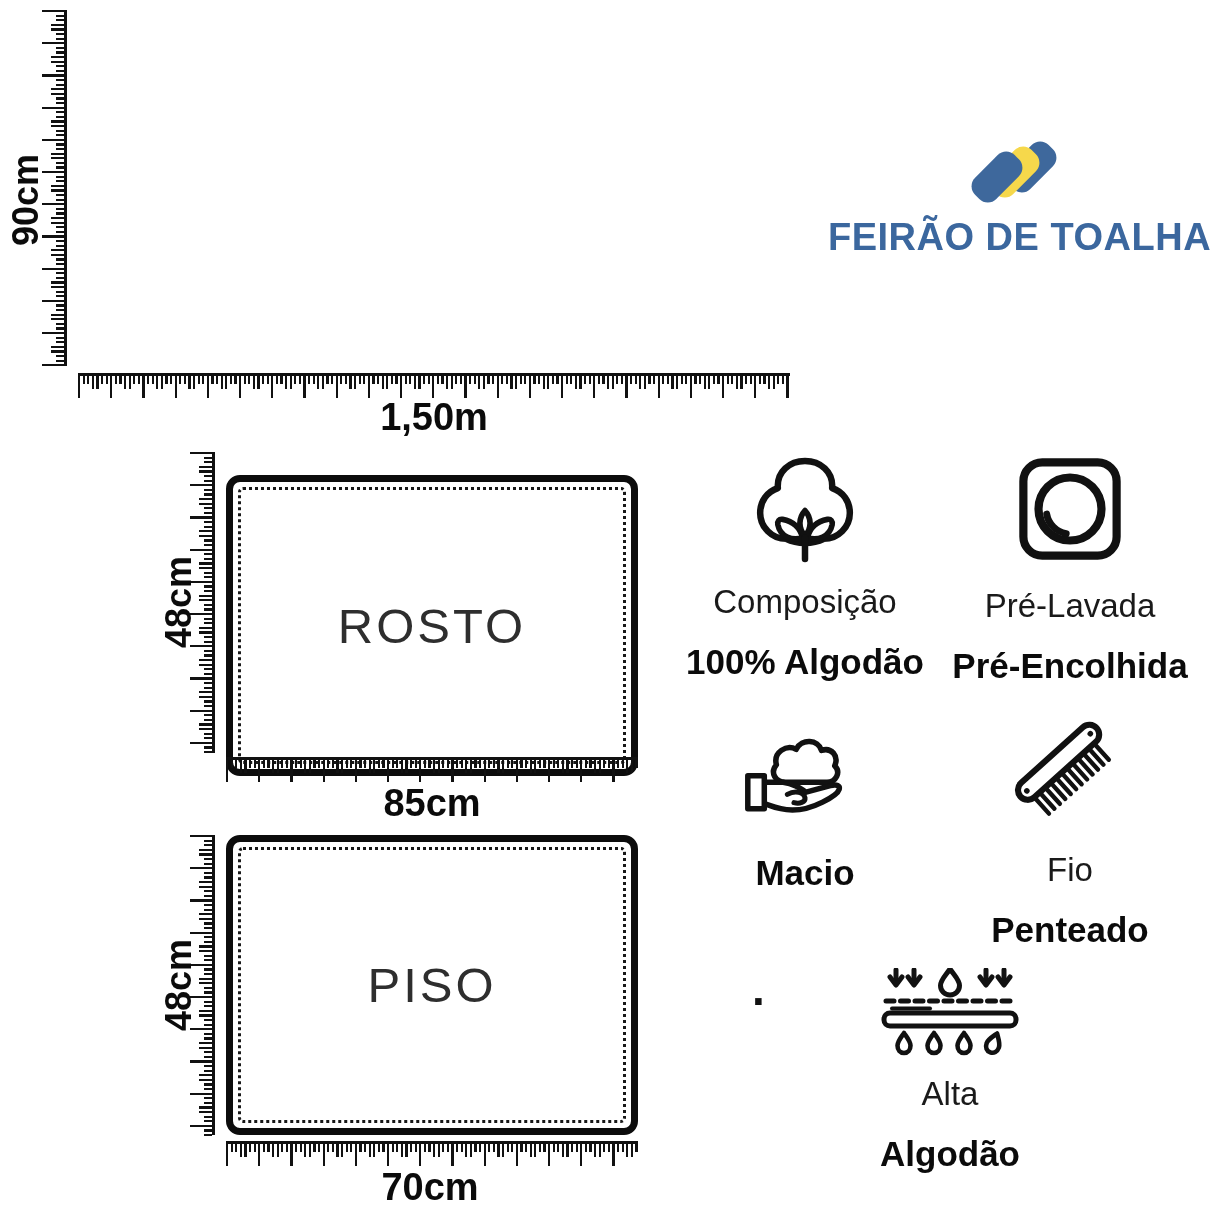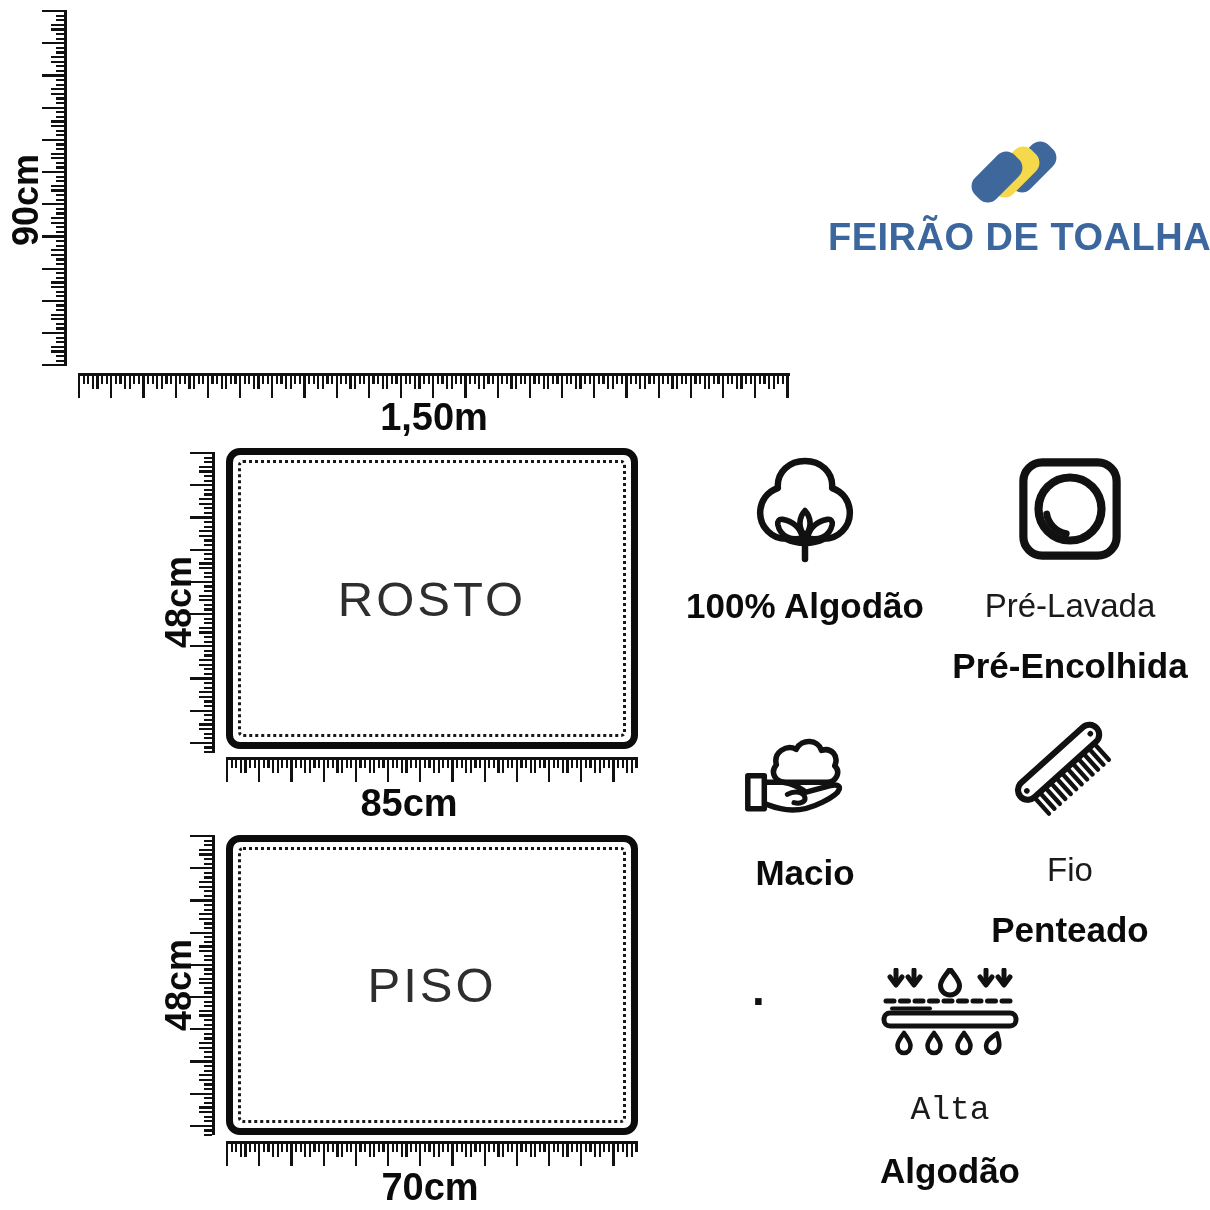--- a/index.html
+++ b/index.html
@@ -25,21 +25,21 @@
   .hdim{position:absolute;font-size:38px;font-weight:bold;color:#0b0b0b;white-space:nowrap;
     transform:translateX(-50%);}
   
   .logo-text{position:absolute;left:828px;top:216px;width:354px;text-align:center;
     font-size:38px;font-weight:bold;letter-spacing:.5px;white-space:nowrap;}
   
   .feature{position:absolute;width:240px;text-align:center;}
   .feature svg{display:block;margin:0 auto;}
   .cap1{font-size:33px;color:#1a1a1a;line-height:40px;}
   .cap2{font-size:35px;font-weight:bold;color:#0b0b0b;line-height:42px;margin-top:19px;}
-  .mt16{margin-top:16px;} .mt14{margin-top:14px;} .mt26{margin-top:31px;font-family:Liberation Mono, monospace;}
+  .mt16{margin-top:16px;} .mt14{margin-top:14px;} .mt26{margin-top:14px;}
   .stray{position:absolute;left:752px;top:962px;font-size:46px;font-weight:bold;color:#111;}
   .ic{stroke:#111;fill:none;stroke-linecap:round;stroke-linejoin:round;}
   .icf{stroke:#111;fill:#fff;stroke-linecap:round;stroke-linejoin:round;}
 </style>
 </head>
 <body>
 
 <div id="canvas">
 
   <div class="ruler v" style="left:42px;top:10px;width:22px;height:356px">
@@ -351,21 +351,21 @@
       <i style="top: 266.8px; width: 8px;"></i>
       <i style="top: 271.4px; width: 13px;"></i>
       <i style="top: 276px; width: 13px;"></i>
       <i style="top: 280.6px; width: 8px;"></i>
       <i style="top: 285.2px; width: 8px;"></i>
       <i style="top: 289.8px; width: 22px;"></i>
       <i style="top: 294.4px; width: 8px;"></i>
       <i style="top: 299px; width: 8px;"></i>
     </div>
   <div class="vdim" style="left:179px;top:602px">48cm</div>
-  <div class="trect" style="left:226px;top:448px;width:412px;height:301px">
+  <div class="trect" style="left:226px;top:475px;width:412px;height:301px">
     <div class="inner"></div>
     <div class="tlabel">ROSTO</div>
   </div>
   <div class="ruler h" style="left:226px;top:757px;width:412px;height:24px">
       <i style="left: 0px; height: 22px;"></i>
       <i style="left: 4.6px; height: 8px;"></i>
       <i style="left: 9.2px; height: 8px;"></i>
       <i style="left: 13.8px; height: 13px;"></i>
       <i style="left: 18.4px; height: 13px;"></i>
       <i style="left: 23px; height: 8px;"></i>
@@ -447,21 +447,21 @@
       <i style="left: 372.6px; height: 13px;"></i>
       <i style="left: 377.2px; height: 8px;"></i>
       <i style="left: 381.8px; height: 8px;"></i>
       <i style="left: 386.4px; height: 22px;"></i>
       <i style="left: 391px; height: 8px;"></i>
       <i style="left: 395.6px; height: 8px;"></i>
       <i style="left: 400.2px; height: 13px;"></i>
       <i style="left: 404.8px; height: 13px;"></i>
       <i style="left: 409.4px; height: 8px;"></i>
     </div>
-  <div class="hdim" style="left:409px;top:782px">85cm</div>
+  <div class="hdim" style="left:432px;top:782px">85cm</div>
 
   <div class="ruler v" style="left:190px;top:835px;width:22px;height:300px">
       <i style="top: 0px; width: 22px;"></i>
       <i style="top: 4.6px; width: 8px;"></i>
       <i style="top: 9.2px; width: 8px;"></i>
       <i style="top: 13.8px; width: 13px;"></i>
       <i style="top: 18.4px; width: 13px;"></i>
       <i style="top: 23px; width: 8px;"></i>
       <i style="top: 27.6px; width: 8px;"></i>
       <i style="top: 32.2px; width: 22px;"></i>
@@ -624,20 +624,21 @@
   <div class="hdim" style="left:430px;top:1166px">70cm</div>
 
   <div class="feature" style="left:685px;top:448px">
     <svg width="118" height="118" viewBox="0 0 100 100">
       <path class="icf" stroke-width="5.5" d="M34,77 C22,77 12,67 12,55 C12,45 18,37 27,34 C26,20 37,11 50,11 C63,11 74,20 73,34 C82,37 88,45 88,55 C88,67 78,77 66,77 C61,79.5 55,80.5 50,80.5 C45,80.5 39,79.5 34,77 Z"></path>
       <path class="icf" stroke-width="4.8" d="M48,76 C39,79 29,75 27,65 C26.5,62 28,60 31,60.5 C40,62 46,68 48,76 Z"></path>
       <path class="icf" stroke-width="4.8" d="M52,76 C61,79 71,75 73,65 C73.5,62 72,60 69,60.5 C60,62 54,68 52,76 Z"></path>
       <path class="icf" stroke-width="4.8" d="M50,53 C55.5,59 56,68 50,74.5 C44,68 44.5,59 50,53 Z"></path>
       <line class="ic" stroke-width="5.5" x1="50" y1="76" x2="50" y2="94"></line>
     </svg>
+    <div class="cap1 mt16">Composição</div>
     <div class="cap2">100% Algodão</div>
   </div>
 
   <div class="feature" style="left:950px;top:446px">
     <svg width="126" height="126" viewBox="0 0 100 100">
       <rect class="icf" stroke-width="6.5" x="13" y="13" width="74" height="74" rx="15"></rect>
       <circle class="ic" stroke-width="6.5" cx="50" cy="50" r="25"></circle>
       <path class="ic" stroke-width="5.5" d="M31.5,54 A19,19 0 0 0 47,69.5"></path>
     </svg>
     <div class="cap1 mt14">Pré-Lavada</div>

